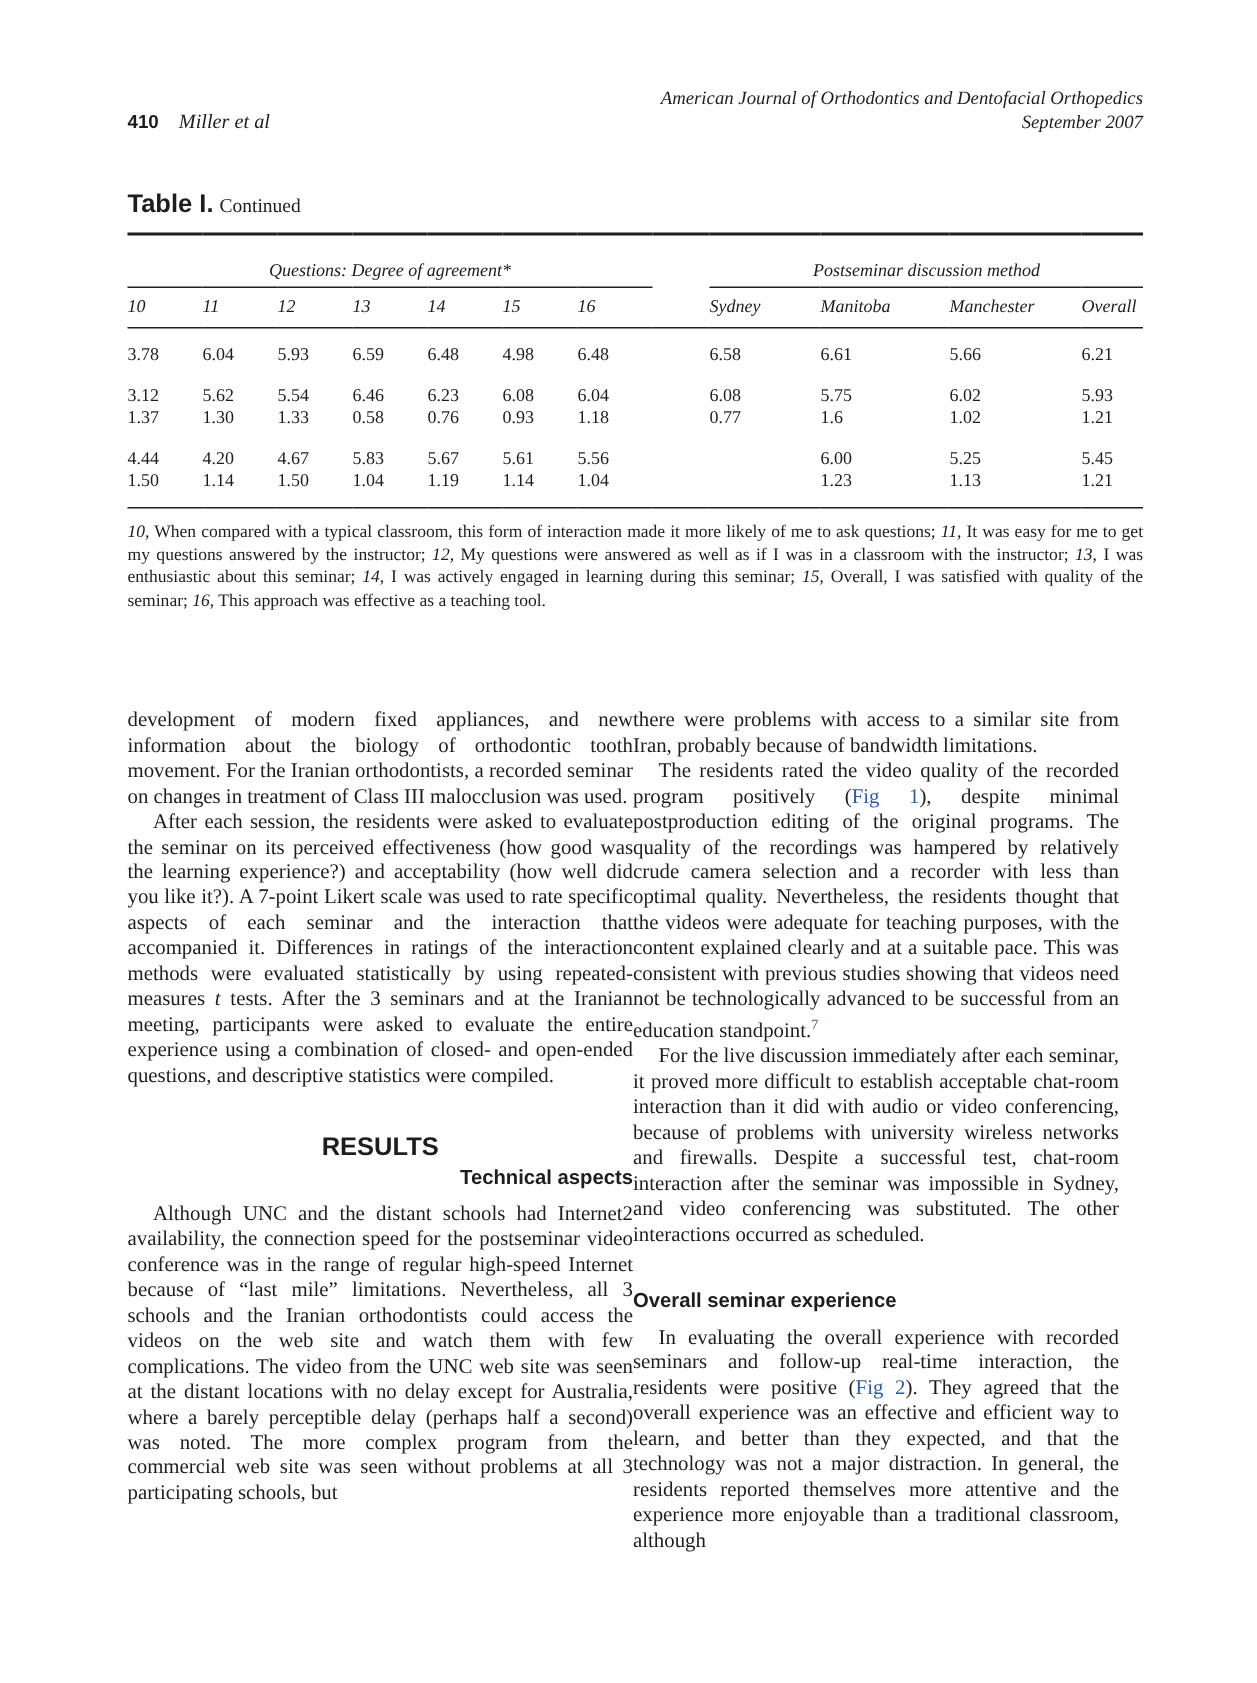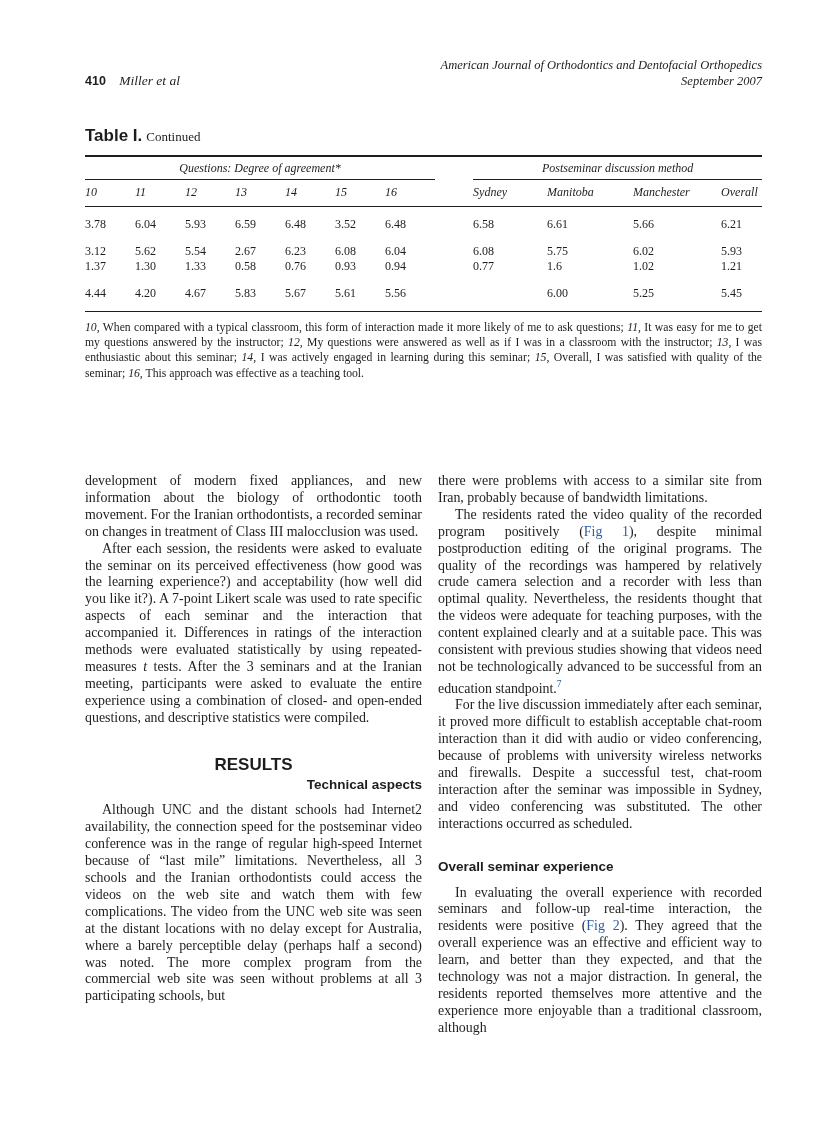--- a/index.html
+++ b/index.html
@@ -21,32 +21,32 @@
 
   
   .table-section{position:absolute;top:126px;left:85px;width:677px;}
   .table-caption{font-size:13px;margin-bottom:9px;}
   .table-caption .tlabel{font-family:"Liberation Sans",sans-serif;font-weight:bold;font-size:17px;}
   .table-caption .ttext{margin-left:4px;}
 
   table.datatable{width:677px;border-collapse:collapse;table-layout:fixed;
     border-top:2.5px solid #1f1f1f;border-bottom:1.5px solid #1f1f1f;font-size:12px;}
   table.datatable th, table.datatable td{font-weight:normal;padding:0;overflow:visible;white-space:nowrap;}
-  tr.spanner-row th{font-style:italic;text-align:center;padding:4px 0 3px;}
+  tr.spanner-row th{font-style:italic;text-align:center;padding:16px 0 3px;}
   tr.spanner-row th.grp{border-bottom:1.2px solid #1f1f1f;}
   tr.cols-row th{font-style:italic;text-align:left;padding:5px 0 6px;border-bottom:1.5px solid #1f1f1f;}
   tbody td{text-align:left;padding:1.5px 0;}
   tr.pad-row td{height:10px;padding:0;}
   tr.gap-row td{height:12px;padding:0;}
   tr.padb-row td{height:10px;padding:0;}
 
   .table-footnote{margin-top:8px;font-size:11.7px;line-height:15.2px;text-align:justify;}
 
   
-  .body-cols{position:absolute;top:473px;left:85px;width:677px;display:flex;gap:16px;}
+  .body-cols{position:absolute;top:473px;left:85px;width:677px;display:flex;gap:0;}
   .col{font-size:13.9px;line-height:16.9px;text-align:justify;}
   .col-left{width:337px;}
   .col-right{width:324px;}
   .col p{margin:0;}
   .col p.indent{text-indent:17px;}
   .h-main{font-family:Liberation Sans, sans-serif;font-weight:bold;font-size:17px;margin:30px 0 0 0;text-align:center;}
   .h-sub{font-family:"Liberation Sans",sans-serif;font-weight:bold;font-size:13.5px;margin:3px 0 9px 0;text-align:right;}
   .h-sub2{font-family:"Liberation Sans",sans-serif;font-weight:bold;font-size:13.5px;margin:26px 0 9px 0;text-align:left;}
 </style>
 </head>
@@ -109,53 +109,53 @@
       <tbody id="table-body">
           <tr class="pad-row">
             <td colspan="12"></td>
           </tr>
           <tr>
             <td>3.78</td>
             <td>6.04</td>
             <td>5.93</td>
             <td>6.59</td>
             <td>6.48</td>
-            <td>3.52</td>
+            <td>4.98</td>
             <td>6.48</td>
             <td></td>
             <td>6.58</td>
             <td>6.61</td>
             <td>5.66</td>
             <td>6.21</td>
           </tr>
           <tr class="gap-row">
             <td colspan="12"></td>
           </tr>
           <tr>
             <td>3.12</td>
             <td>5.62</td>
             <td>5.54</td>
-            <td>2.67</td>
+            <td>6.46</td>
             <td>6.23</td>
             <td>6.08</td>
             <td>6.04</td>
             <td></td>
             <td>6.08</td>
             <td>5.75</td>
             <td>6.02</td>
             <td>5.93</td>
           </tr>
           <tr>
             <td>1.37</td>
             <td>1.30</td>
             <td>1.33</td>
             <td>0.58</td>
             <td>0.76</td>
             <td>0.93</td>
-            <td>0.94</td>
+            <td>1.18</td>
             <td></td>
             <td>0.77</td>
             <td>1.6</td>
             <td>1.02</td>
             <td>1.21</td>
           </tr>
           <tr class="gap-row">
             <td colspan="12"></td>
           </tr>
           <tr>
@@ -165,20 +165,34 @@
             <td>5.83</td>
             <td>5.67</td>
             <td>5.61</td>
             <td>5.56</td>
             <td></td>
             <td></td>
             <td>6.00</td>
             <td>5.25</td>
             <td>5.45</td>
           </tr>
+          <tr>
+            <td>1.50</td>
+            <td>1.14</td>
+            <td>1.50</td>
+            <td>1.04</td>
+            <td>1.19</td>
+            <td>1.14</td>
+            <td>1.04</td>
+            <td></td>
+            <td></td>
+            <td>1.23</td>
+            <td>1.13</td>
+            <td>1.21</td>
+          </tr>
           <tr class="padb-row">
             <td colspan="12"></td>
           </tr>
         </tbody>
     </table>
 
     <div class="table-footnote"><span class="it">10</span><span>, When compared with a typical classroom, this form of interaction made it more likely of me to ask questions; </span><span class="it">11</span><span>, It was easy for me to get my questions answered by the instructor; </span><span class="it">12</span><span>, My questions were answered as well as if I was in a classroom with the instructor; </span><span class="it">13</span><span>, I was enthusiastic about this seminar; </span><span class="it">14</span><span>, I was actively engaged in learning during this seminar; </span><span class="it">15</span><span>, Overall, I was satisfied with quality of the seminar; </span><span class="it">16</span><span>, This approach was effective as a teaching tool.</span></div>
   </div>
 
   <div class="body-cols">

